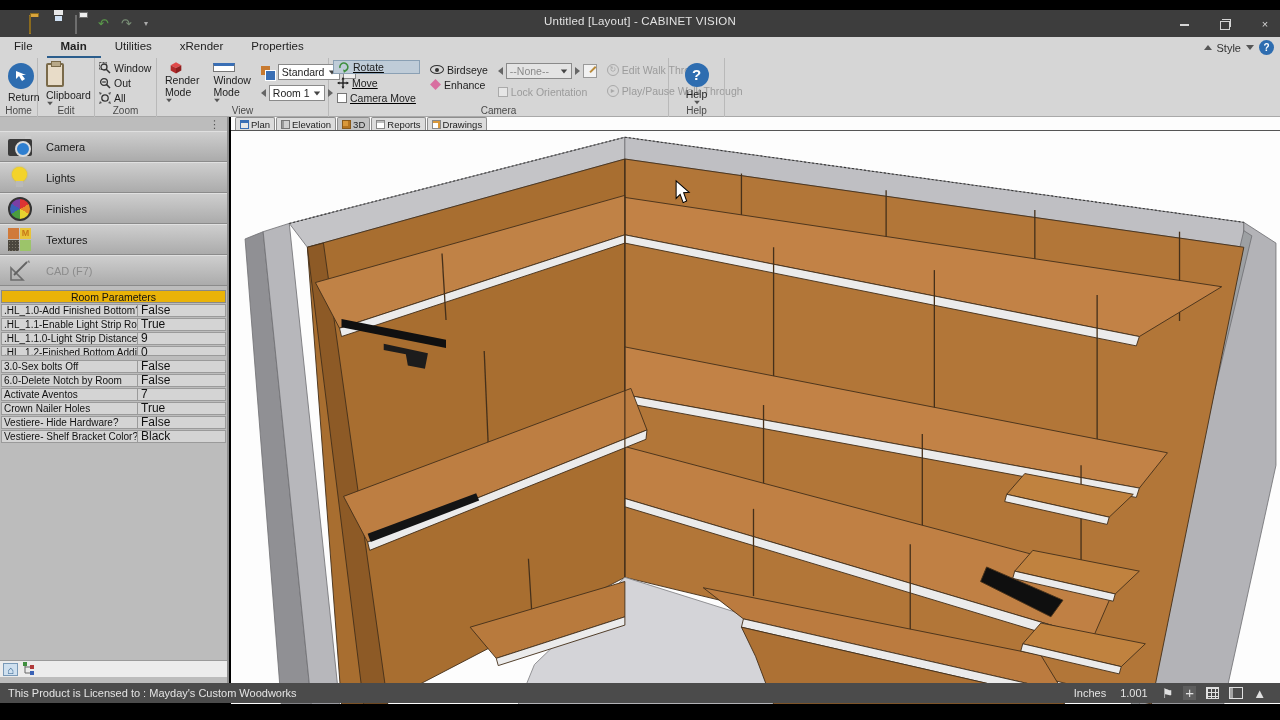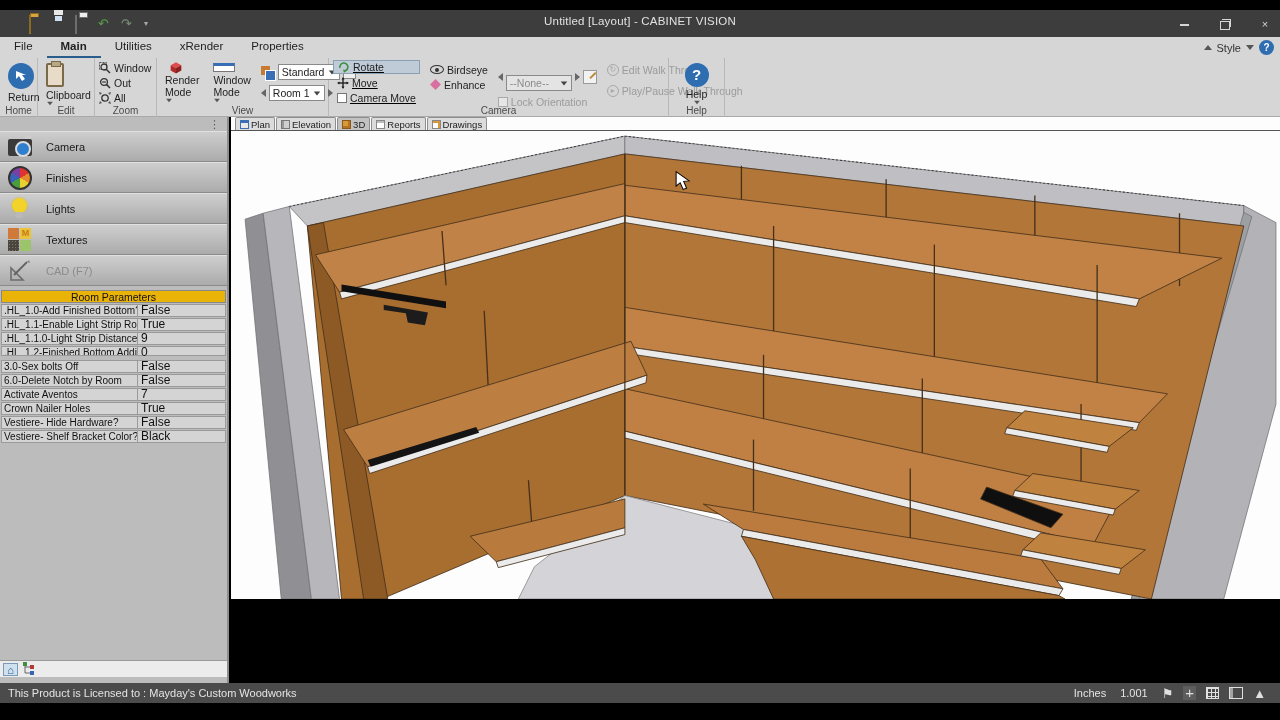--- a/index.html
+++ b/index.html
@@ -48,21 +48,21 @@
   .ret-circle svg { position:absolute; left:4px; top:4px; }
   .clip-icon { width:18px; height:24px; background:#e8dcc8; border:2px solid #7a6a4a; border-radius:2px; position:relative; margin:2px 0; }
   .clip-icon:before { content:""; position:absolute; left:3px; top:-4px; width:8px; height:4px; background:#b8a888; border:1px solid #7a6a4a; }
   .smallrow { display:flex; align-items:center; gap:3px; font-size:10.5px; color:#1d1d1d; height:15px; white-space:nowrap; }
   .smallrow.disabled, .disabled { color:#9b9b9b; }
   .mag { width:12px; height:12px; flex:none; }
   .cube-icon { width:22px; height:22px; }
   .winmode-icon { width:22px; height:18px; background:#fff; border:1px solid #777; border-top:3px solid #3a6fb5; margin:2px 0; }
   .combo { background:#fff; border:1px solid #8a8a8a; font-size:10.5px; color:#222; height:16px; display:flex; align-items:center; padding:0 3px; justify-content:space-between; }
   .combo .tri-dn { border-top-color:#444; transform:scale(.8); }
-  .combo.disabled { background:#e4e4e4; color:#8a8a8a;margin-top:12px; }
+  .combo.disabled { background:#e4e4e4; color:#8a8a8a; }
   .checkbox { width:10px; height:10px; border:1px solid #777; background:#fff; flex:none; display:inline-block; }
   .checkbox.disabled { border-color:#aaa; background:#e6e6e6; }
   .hl-btn { background:#bfccd8; border:1px solid #8aa0b4; }
   .eye-icon { width:14px; height:9px; border:1.5px solid #333; border-radius:50%; position:relative; flex:none; }
   .eye-icon:before { content:""; position:absolute; left:4px; top:1.5px; width:4px; height:4px; background:#333; border-radius:50%; }
   .sparkle { width:11px; height:11px; background:#d86fa0; flex:none; transform:rotate(45deg) scale(.7); }
   .walk-ic { width:12px; height:12px; border-radius:50%; border:1.5px solid #a8a8a8; color:#a8a8a8; font-size:8px; line-height:10px; text-align:center; flex:none; }
   .pencil-ic { width:14px; height:14px; border:1px solid #9a9a9a; background:#f2f2f2; position:relative; flex:none; }
   .pencil-ic:before { content:""; position:absolute; right:1px; top:1px; width:8px; height:2px; background:#b98a3a; transform:rotate(-45deg); transform-origin:right top; }
   .helpbtn { display:flex; flex-direction:column; align-items:center; font-size:10.5px; padding:2px 8px; color:#1d1d1d; }
@@ -94,21 +94,21 @@
   .rp-header { margin:4px 1px 0 1px; height:13px; background:#eab308; border:1px solid #888; font-size:10.5px; text-align:center; color:#111; line-height:12px; }
   .rp-table { margin:1px; }
   .rp-row { display:flex; height:13px; margin-bottom:1px; }
   .rp-row.clipped { height:10px; overflow:hidden; margin-bottom:4px; }
   .rp-label { width:136px; background:#d4d4d4; border:1px solid #9a9a9a; border-right:none; font-size:10px; color:#111; padding:0 2px; white-space:nowrap; overflow:hidden; line-height:11px; }
   .rp-value { flex:1; background:#d4d4d4; border:1px solid #9a9a9a; font-size:12px; color:#111; padding:0 3px; line-height:11px; }
   .sb-bottombar { position:absolute; left:0; bottom:6px; width:227px; height:17px; background:#ececec; border-top:1px solid #9a9a9a; display:flex; align-items:center; gap:4px; padding-left:3px; }
   .home-ic { width:15px; height:13px; background:#cfe0ef; border:1px solid #7a9ab8; color:#2b5d8c; font-size:11px; line-height:12px; text-align:center; }
 
   
-  .viewport { position:absolute; left:231px; top:117px; right:0; height:482px; background:#fdfdfd; }
+  .viewport { position:absolute; left:231px; top:117px; right:0; height:587px; background:#fdfdfd; }
   .vtabs { position:absolute; left:4px; top:0; height:13px; display:flex; gap:1px; }
   .vtab { display:flex; align-items:center; gap:2px; background:#dcdcdc; border:1px solid #8e8e8e; border-bottom:none; font-size:9.5px; color:#222; padding:0 4px; height:13px; border-radius:2px 2px 0 0; }
   .vtab.active { background:#c2c2c2; }
   .vtab-ic { width:9px; height:9px; flex:none; }
   .ic-plan { background:#e8e8e8; border:1px solid #3a6fb5; box-shadow:inset 0 2px 0 #3a6fb5; }
   .ic-elev { background:#cfcfcf; border:1px solid #777; box-shadow:inset 2px 0 0 #999; }
   .ic-3d { background:#d9983a; border:1px solid #8a5a1a; box-shadow:inset -2px -2px 0 #b5741f; }
   .ic-rep { background:#fff; border:1px solid #888; box-shadow:inset 0 2px 0 #bbb; }
   .ic-drw { background:#fff; border:1px solid #888; box-shadow:inset -2px 2px 0 #d9983a; }
   .canvas { position:absolute; left:0; top:13px; right:0; bottom:0; background:#fdfdfd; border-top:1px solid #555; overflow:hidden; }
@@ -329,26 +329,26 @@
         <span class="dots">⋮</span>
       </div>
 
     <div class="sb-item">
       <span class="sb-ic">
           <span class="cam-ic" style="display:block"></span>
         </span>
       <span>Camera</span>
     </div>
     <div class="sb-item">
+      <span class="sb-ic bulb-ic"></span>
+      <span>Lights</span>
+    </div>
+    <div class="sb-item">
       <span class="sb-ic wheel-ic"></span>
       <span>Finishes</span>
-    </div>
-    <div class="sb-item">
-      <span class="sb-ic bulb-ic"></span>
-      <span>Lights</span>
     </div>
     <div class="sb-item">
       <span class="sb-ic tex-ic">
           <span></span>
           <span>M</span>
           <span></span>
           <span></span>
         </span>
       <span>Textures</span>
     </div>

